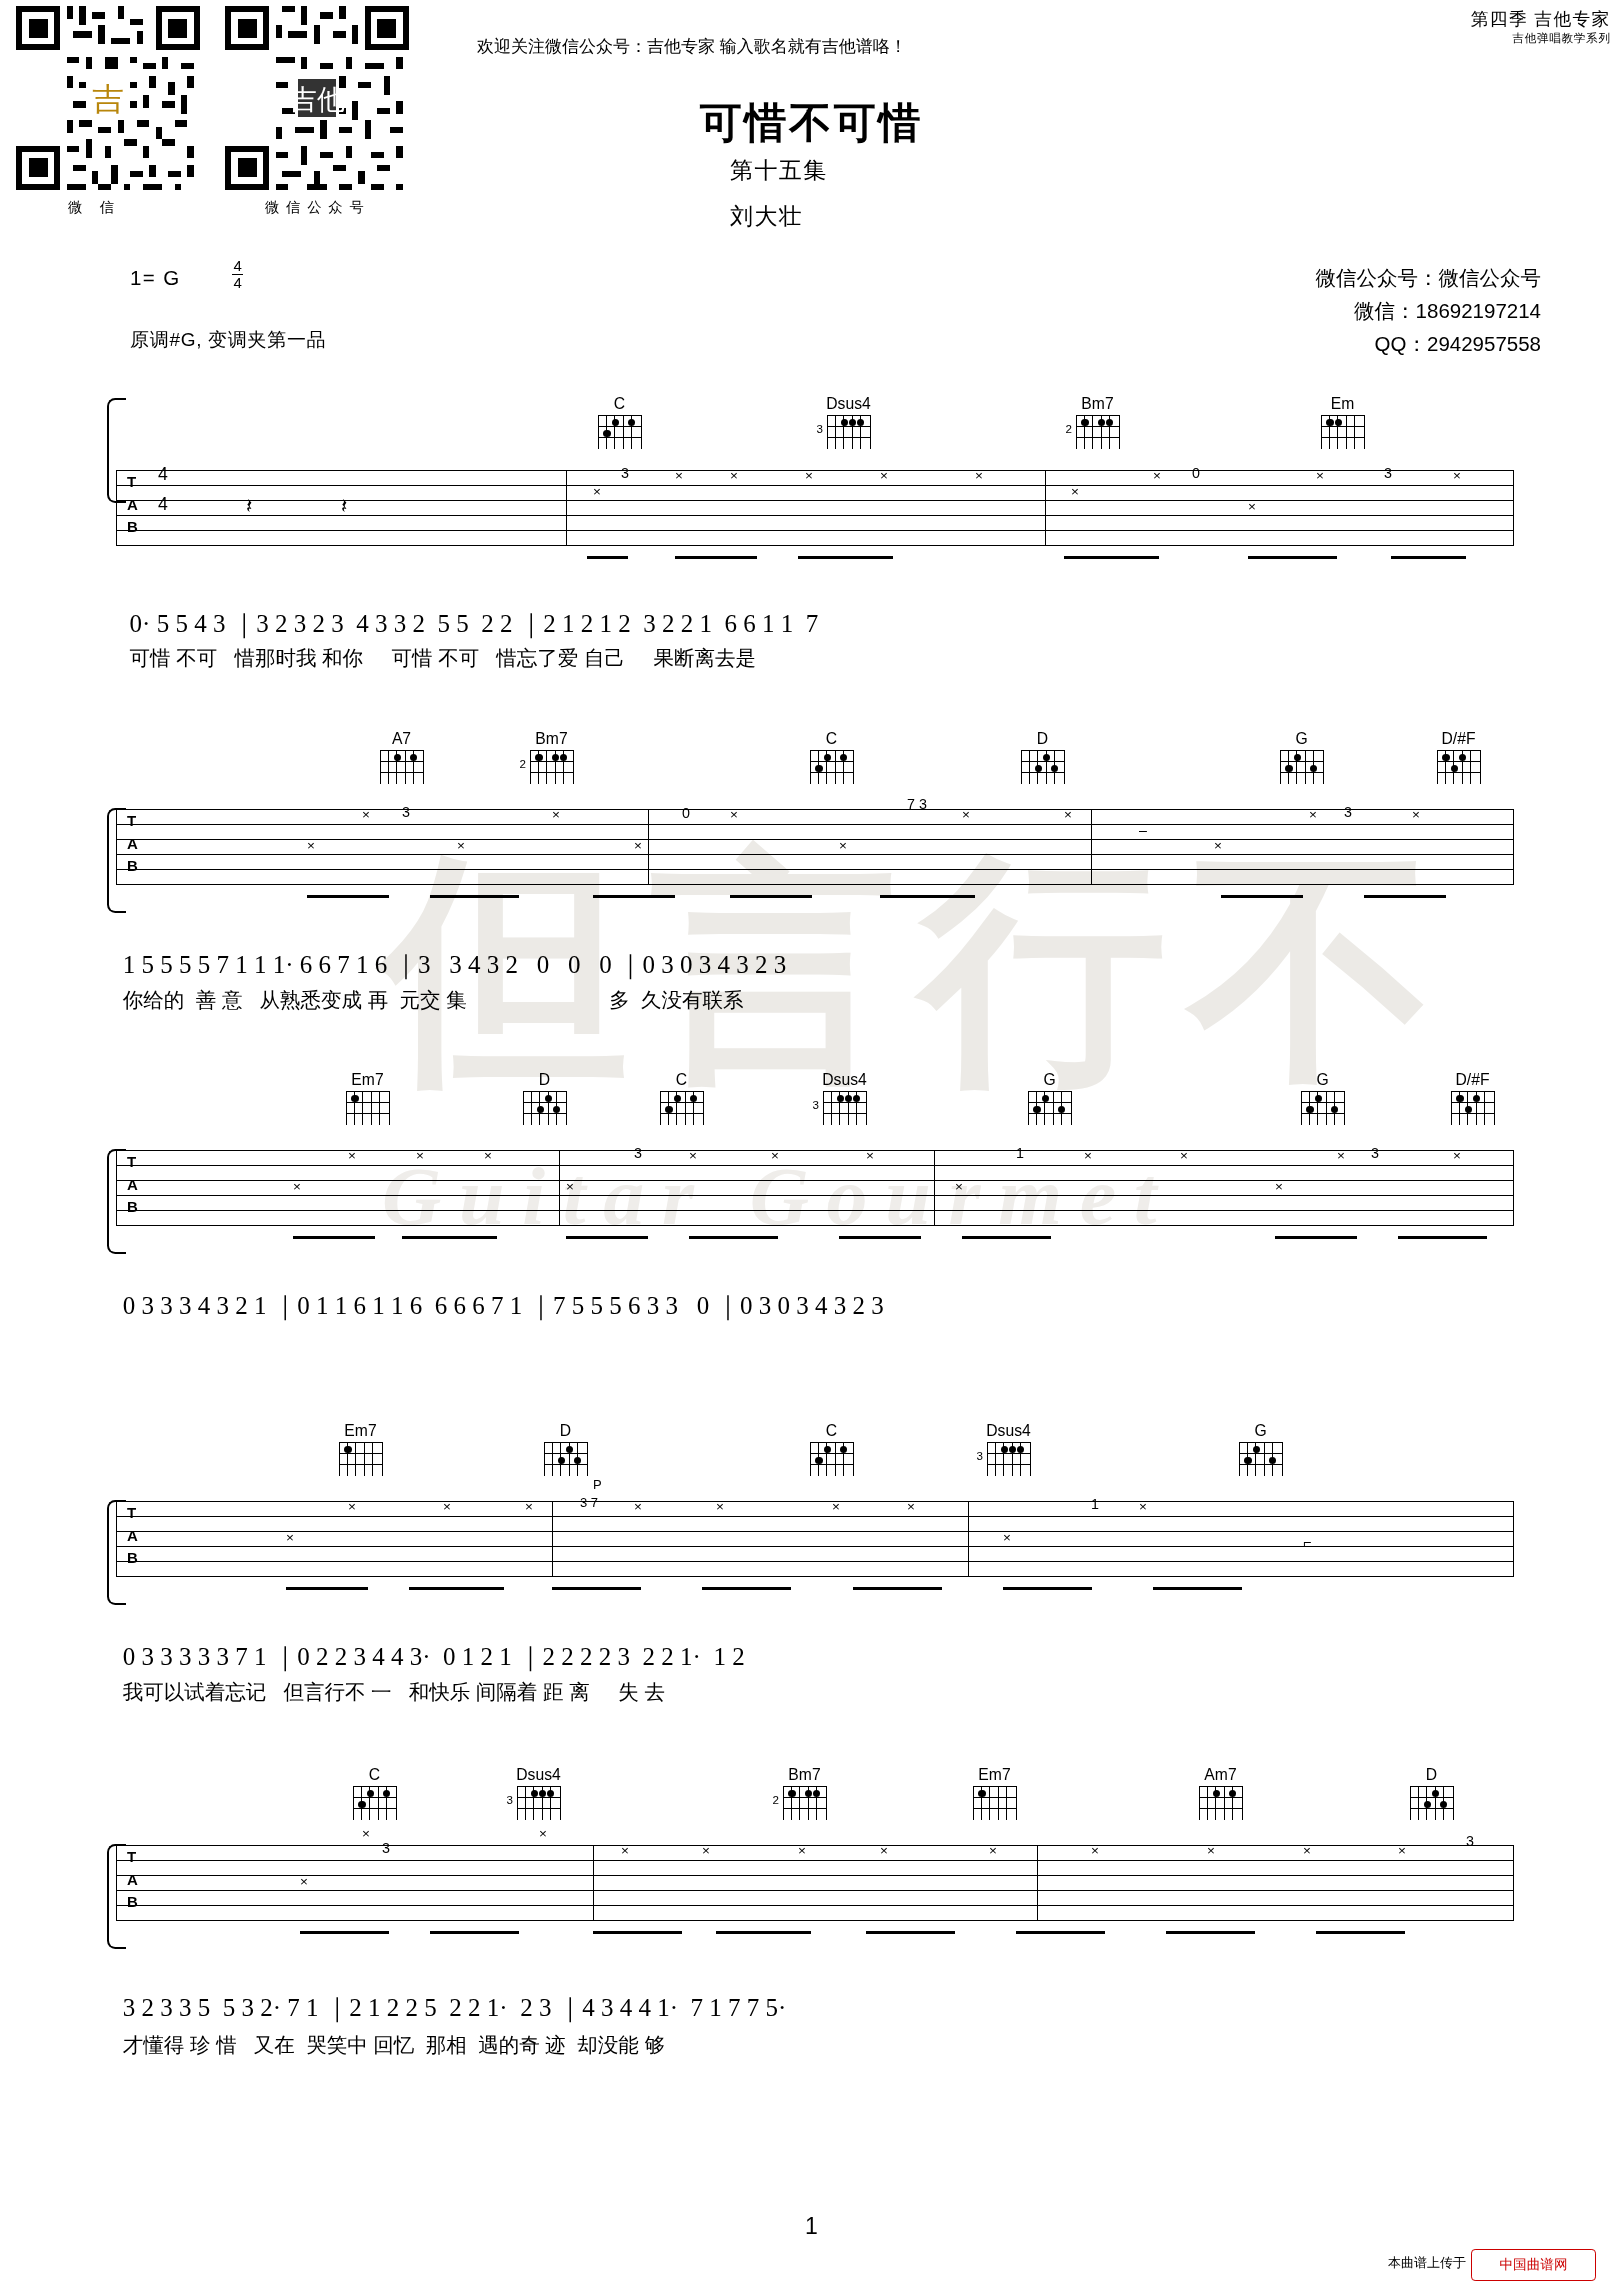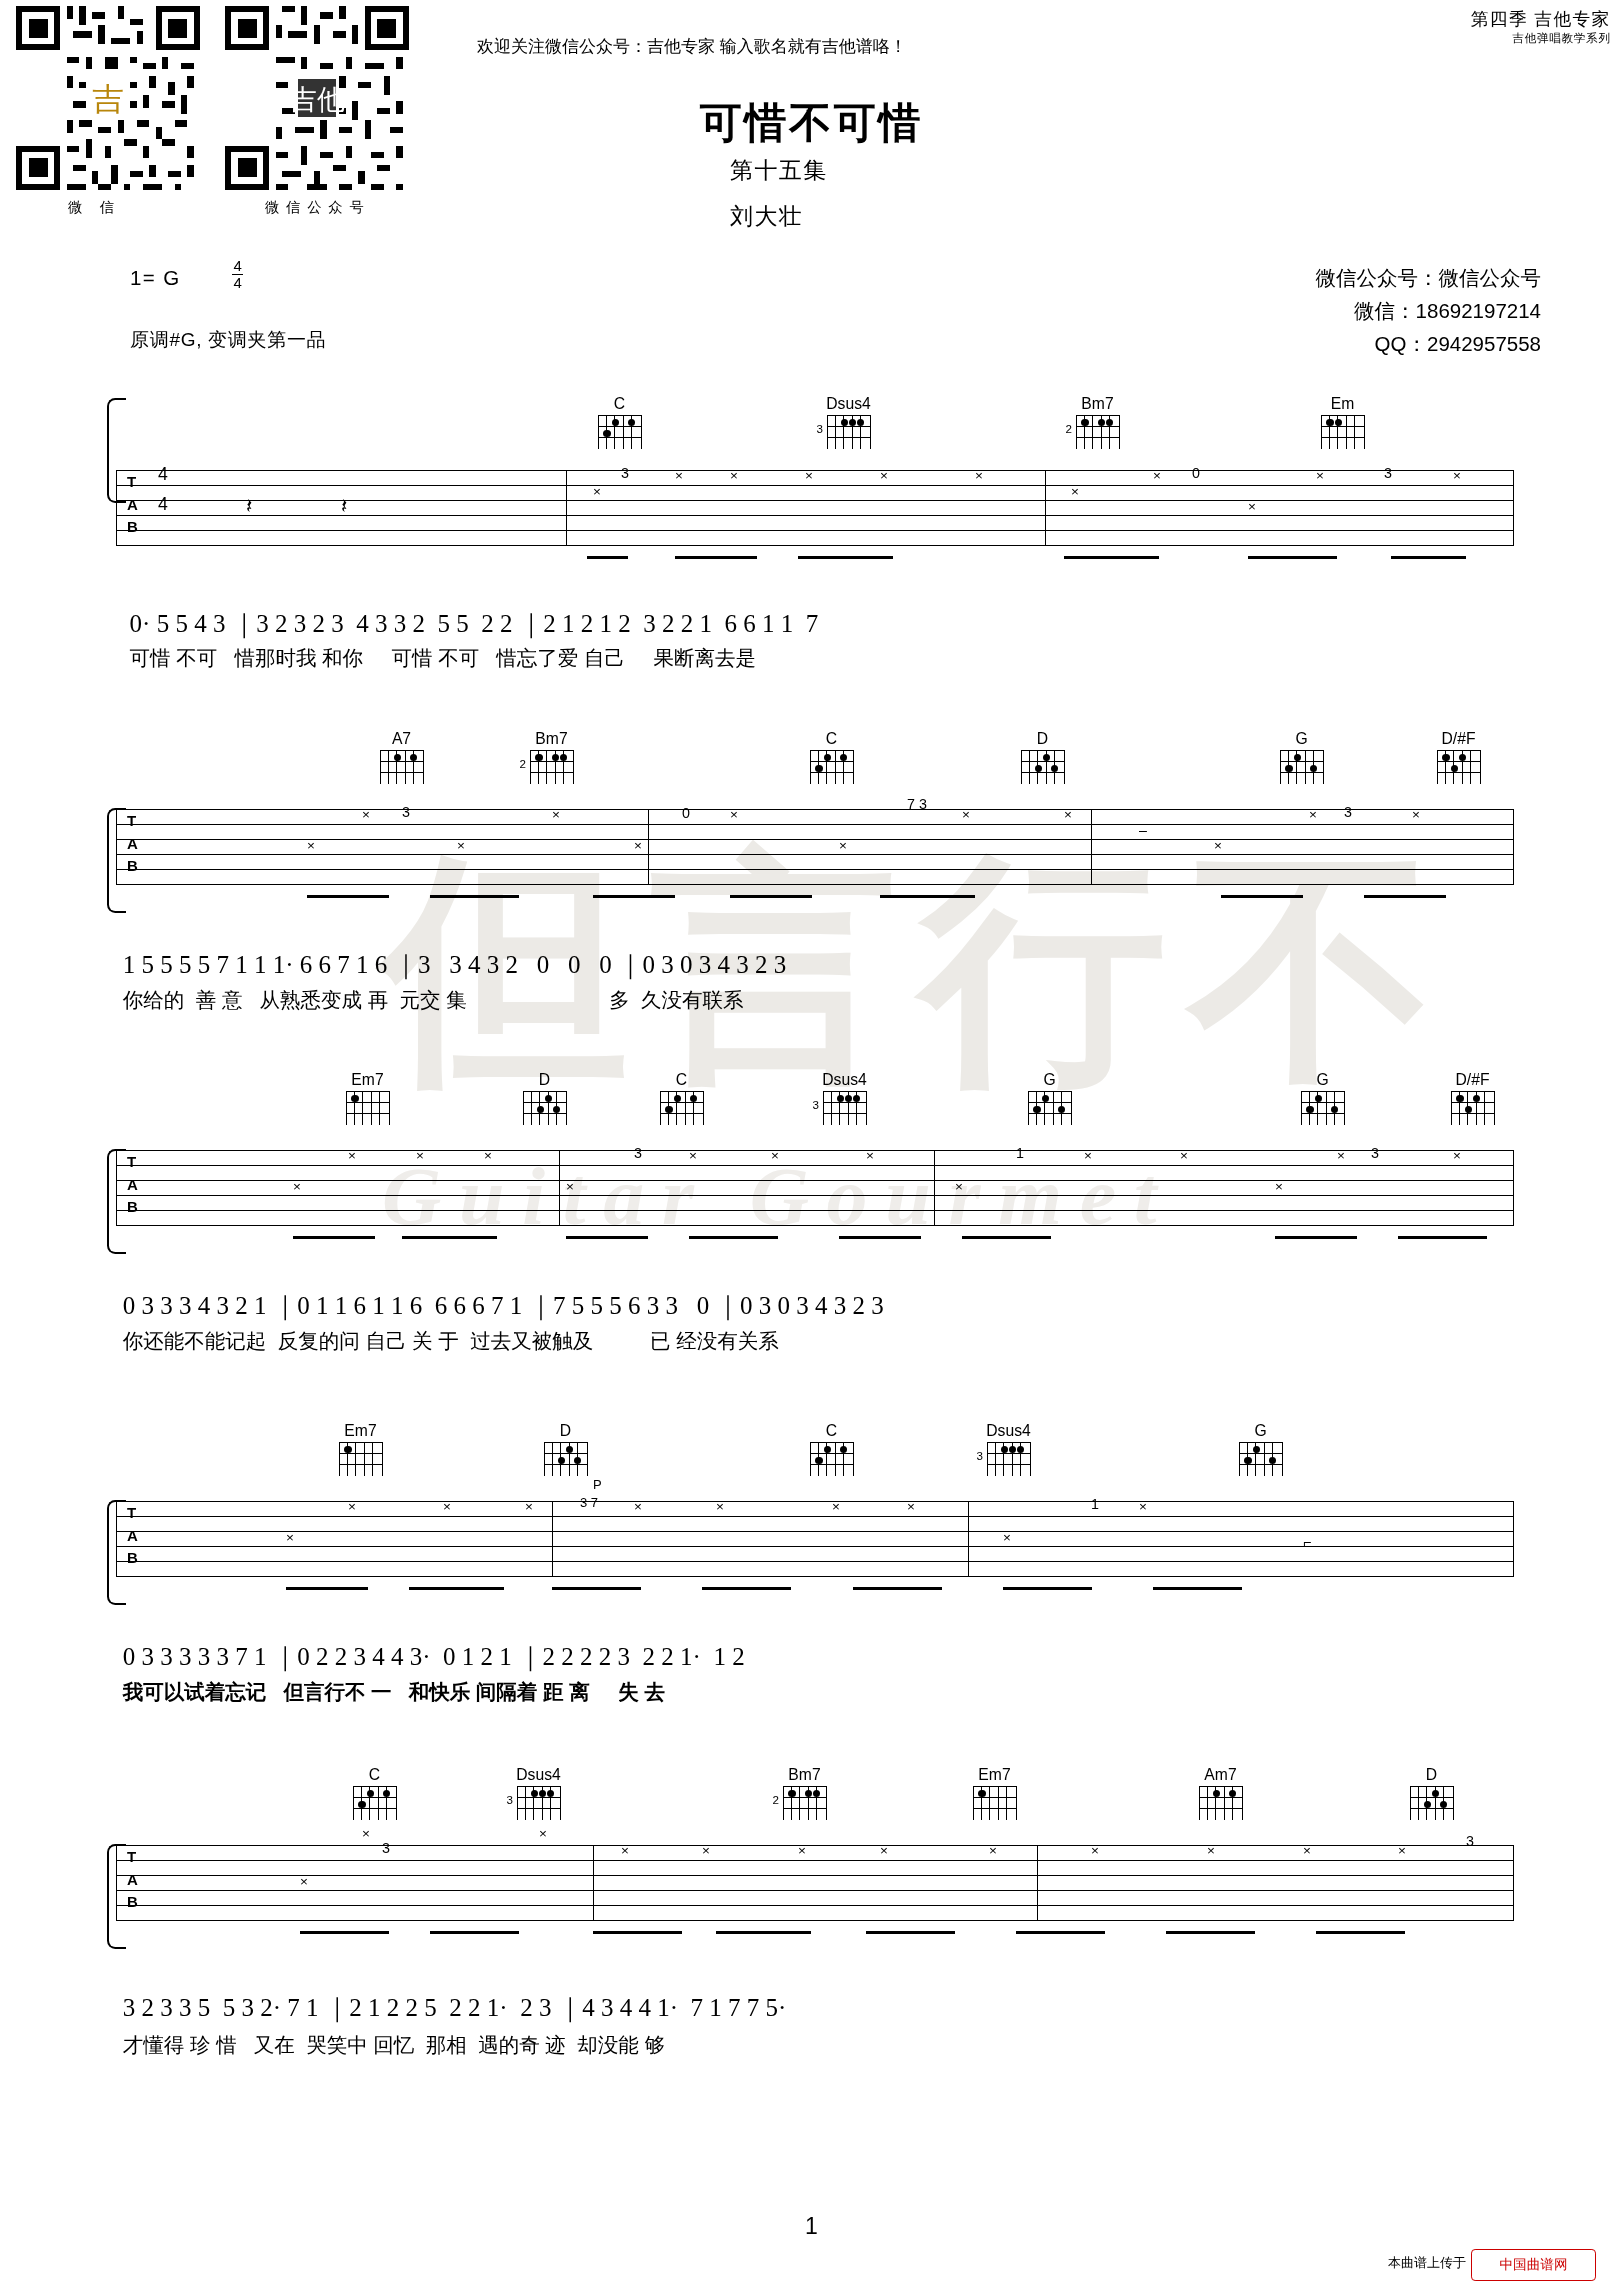--- a/index.html
+++ b/index.html
@@ -613,21 +613,20 @@
       <div class="beam" style="left:177px;top:86px;width:82px;"></div>
       <div class="beam" style="left:286px;top:86px;width:95px;"></div>
       <div class="beam" style="left:450px;top:86px;width:82px;"></div>
       <div class="beam" style="left:573px;top:86px;width:89px;"></div>
       <div class="beam" style="left:723px;top:86px;width:82px;"></div>
       <div class="beam" style="left:846px;top:86px;width:89px;"></div>
       <div class="beam" style="left:1159px;top:86px;width:82px;"></div>
       <div class="beam" style="left:1282px;top:86px;width:89px;"></div>
     </div>
     <div class="numline" style="left:6.8px;top:211px;">0 3 3 3 4 3 2 1 ｜0 1 1 6 1 1 6  6 6 6 7 1 ｜7 5 5 5 6 3 3   0 ｜0 3 0 3 4 3 2 3</div>
-    <div class="lyricline" style="left:6.8px;top:249px;">你还能不能记起  反复的问 自己 关 于  过去又被触及          已 经没有关系</div>
   </div>
 
   <div class="system" style="top:1429px;height:273px;">
     <div class="lbrace" style="top:71px;"></div>
     <div class="chord" style="left:218px;top:-6.8px;">
       <div class="cname">Em7</div>
       <div class="grid">
           <div class="v" style="left:7.5px"></div>
           <div class="v" style="left:15.7px"></div>
           <div class="v" style="left:24px"></div>
@@ -722,21 +721,21 @@
         <div class="x" style="left:1023px;top:-1.4px;">×</div>
       <div class="beam" style="left:170px;top:86px;width:82px;"></div>
       <div class="beam" style="left:293px;top:86px;width:95px;"></div>
       <div class="beam" style="left:436px;top:86px;width:89px;"></div>
       <div class="beam" style="left:586px;top:86px;width:89px;"></div>
       <div class="beam" style="left:737px;top:86px;width:89px;"></div>
       <div class="beam" style="left:887px;top:86px;width:89px;"></div>
       <div class="beam" style="left:1037px;top:86px;width:89px;"></div>
     </div>
     <div class="numline" style="left:6.8px;top:211px;">0 3 3 3 3 3 7 1 ｜0 2 2 3 4 4 3·  0 1 2 1 ｜2 2 2 2 3  2 2 1·  1 2</div>
-    <div class="lyricline" style="left:6.8px;top:249px;font-weight:bold;">我可以试着忘记   但言行不 一   和快乐 间隔着 距 离     失 去</div>
+    <div class="lyricline" style="left:6.8px;top:249px;">我可以试着忘记   但言行不 一   和快乐 间隔着 距 离     失 去</div>
   </div>
 
   <div class="system" style="top:1773px;height:286px;">
     <div class="lbrace" style="top:71px;"></div>
     <div class="chord" style="left:232px;top:-6.8px;">
       <div class="cname">C</div>
       <div class="grid">
           <div class="v" style="left:7.5px"></div>
           <div class="v" style="left:15.7px"></div>
           <div class="v" style="left:24px"></div>

